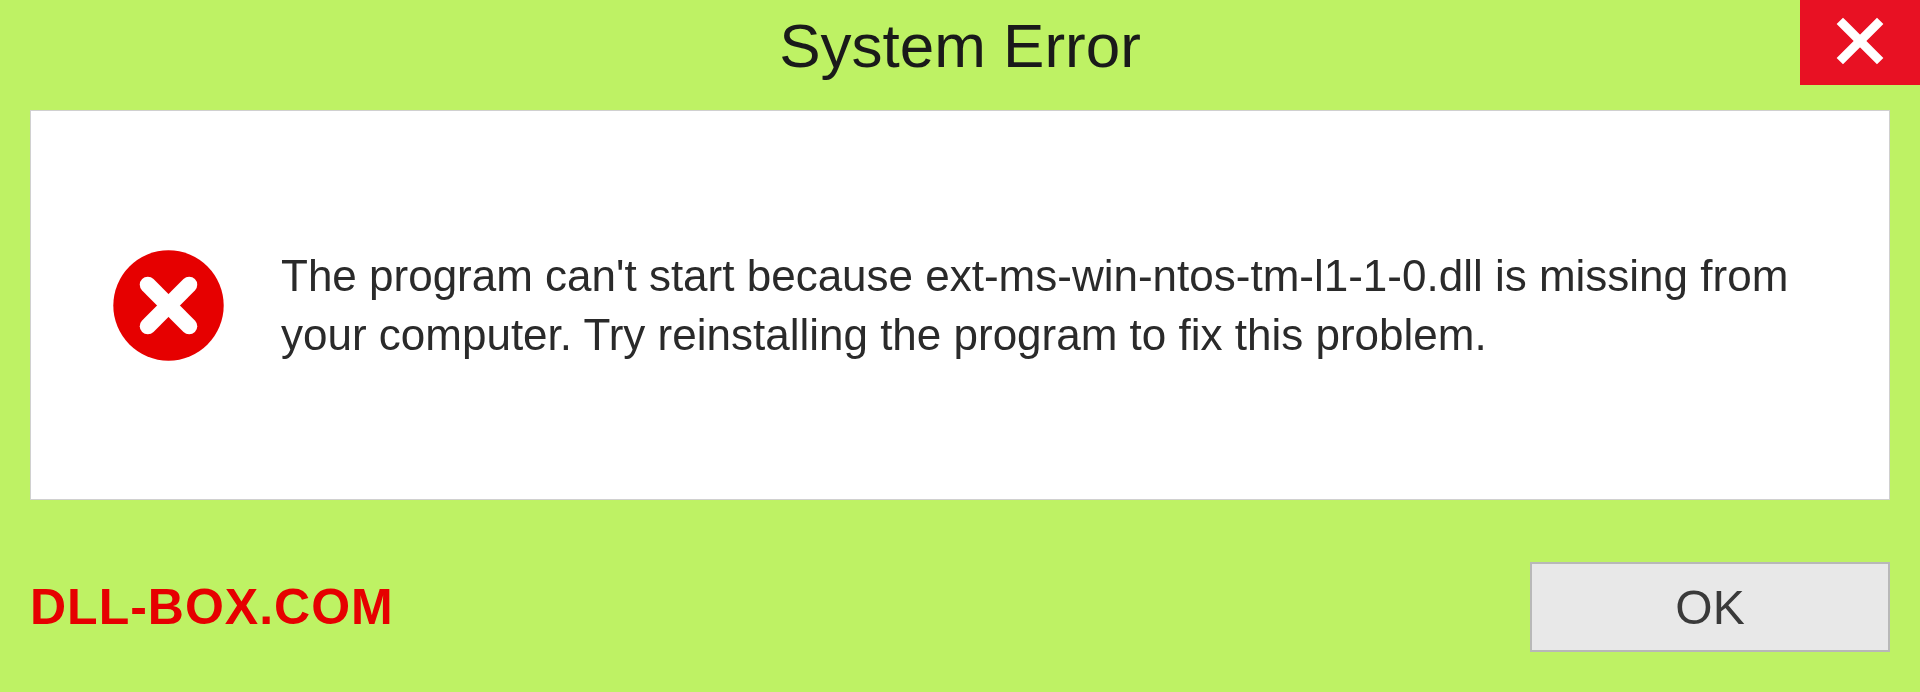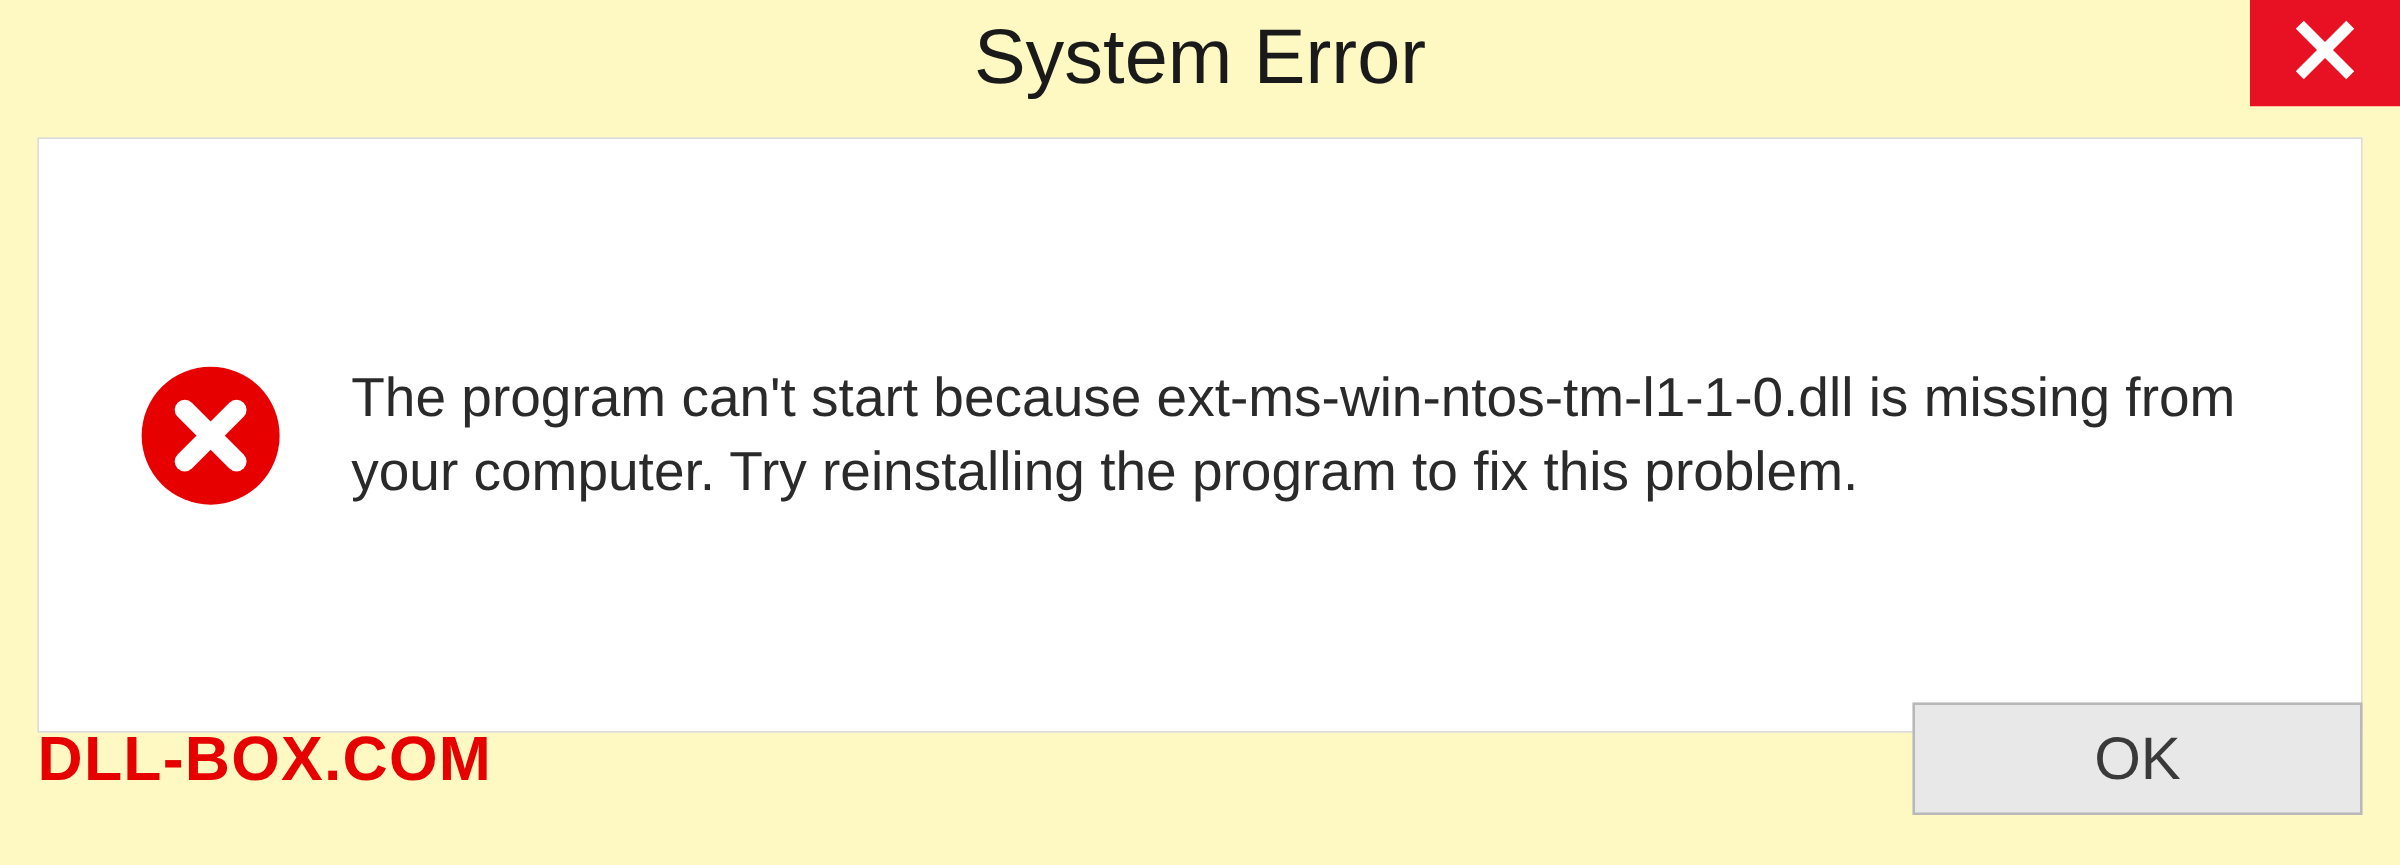--- a/index.html
+++ b/index.html
@@ -14,21 +14,21 @@
       height: 692px;
       position: relative;
       overflow: hidden;
     }
     .dialog {
       position: absolute;
       top: 0;
       left: 0;
       width: 1920px;
       height: 692px;
-      background: #fef9c3;
+      background: #bef264;
     }
     .titlebar {
       position: relative;
       height: 100px;
       display: flex;
       align-items: flex-start;
       justify-content: center;
     }
     .title {
       font-size: 62px;
@@ -49,21 +49,21 @@
       cursor: pointer;
     }
     .close-btn svg {
       width: 50px;
       height: 50px;
     }
     .content-panel {
       margin: 10px 30px 0 30px;
       background: #ffffff;
       border: 1px solid #d0d0d0;
-      height: 476px;
+      height: 390px;
       display: flex;
       align-items: center;
       padding: 40px 80px 40px 80px;
     }
     .error-icon {
       flex-shrink: 0;
       width: 115px;
       height: 115px;
       margin-right: 55px;
     }

